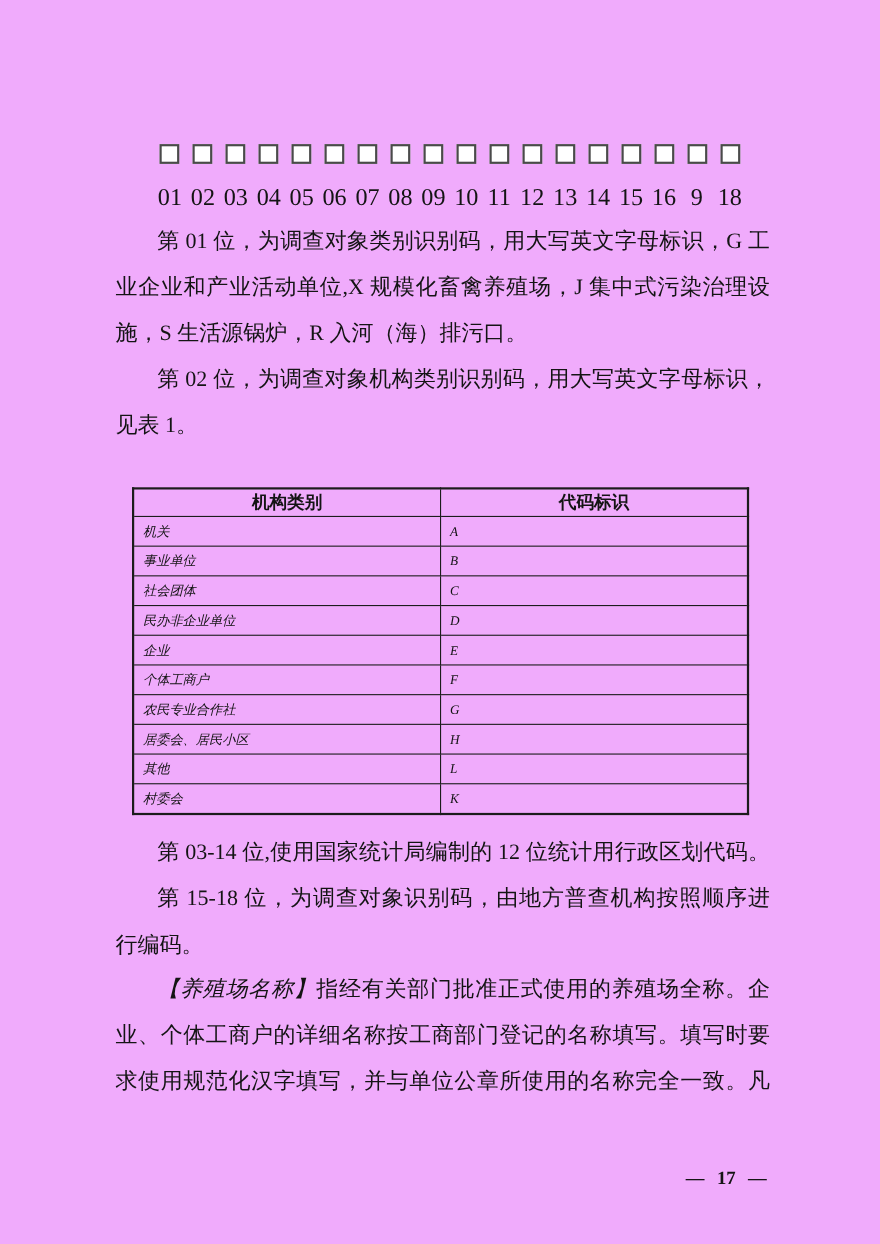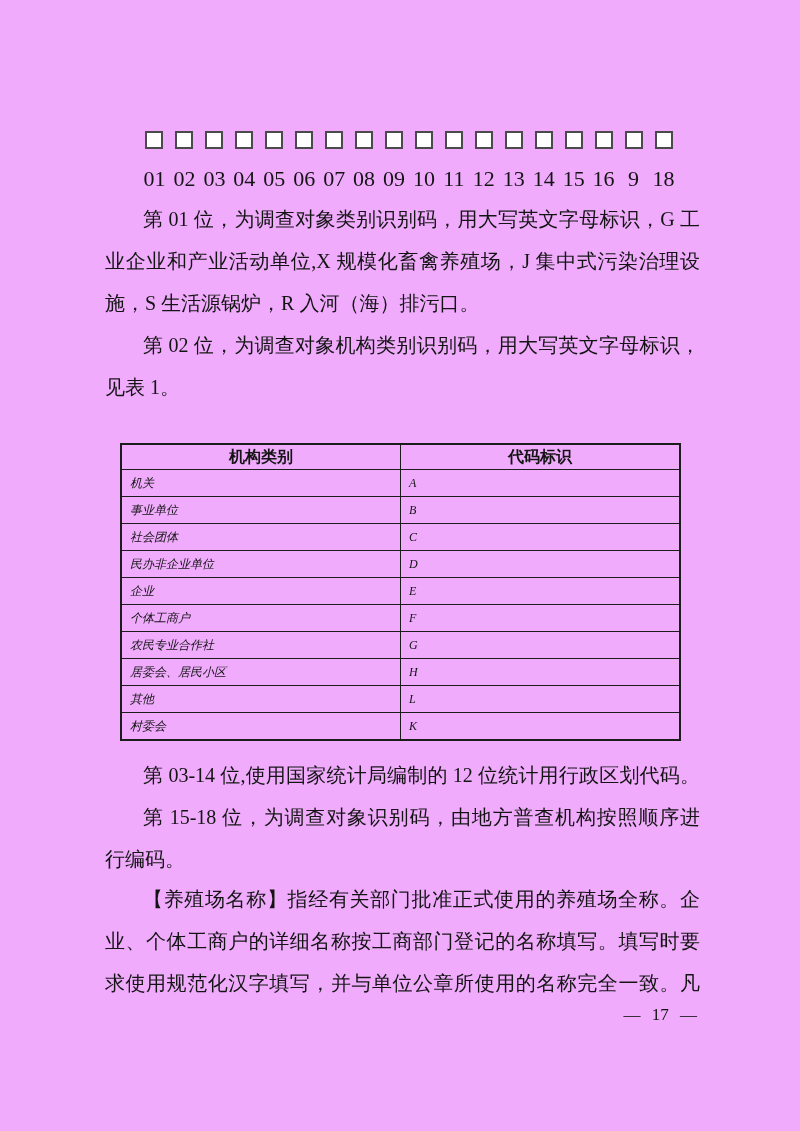--- a/index.html
+++ b/index.html
@@ -60,20 +60,21 @@
     overflow: hidden;
   }
   .line.full {
     text-align: justify;
     text-align-last: justify;
   }
   .line.indent {
     text-indent: 38px;
   }
   .kai {
+    font-style: italic;
   }
 
   .p-bit01 { top: 198px; }
   .p-bit02 { top: 324px; }
   .p-bit0314 { top: 754px; }
   .p-bit1518 { top: 796px; }
   .p-farmname { top: 878px; }
 
   
   .table-caption {
@@ -111,26 +112,27 @@
     border: 1px solid #1c1c1c;
     font-size: 12px;
     text-align: left;
     padding: 0 0 0 8px;
     font-style: italic;
   }
 
   
   .pageno {
     position: absolute;
-    top: 1004px;
+    top: 1060px;
     right: 103px;
     font-size: 17px;
     line-height: 22px;
     word-spacing: 7px;
     color: #141414;
+    font-weight: bold;
   }
 </style>
 </head>
 <body>
 
 <div class="page">
 
   <div class="code-box-row">
       <span class="code-box"></span>
       <span class="code-box"></span>

